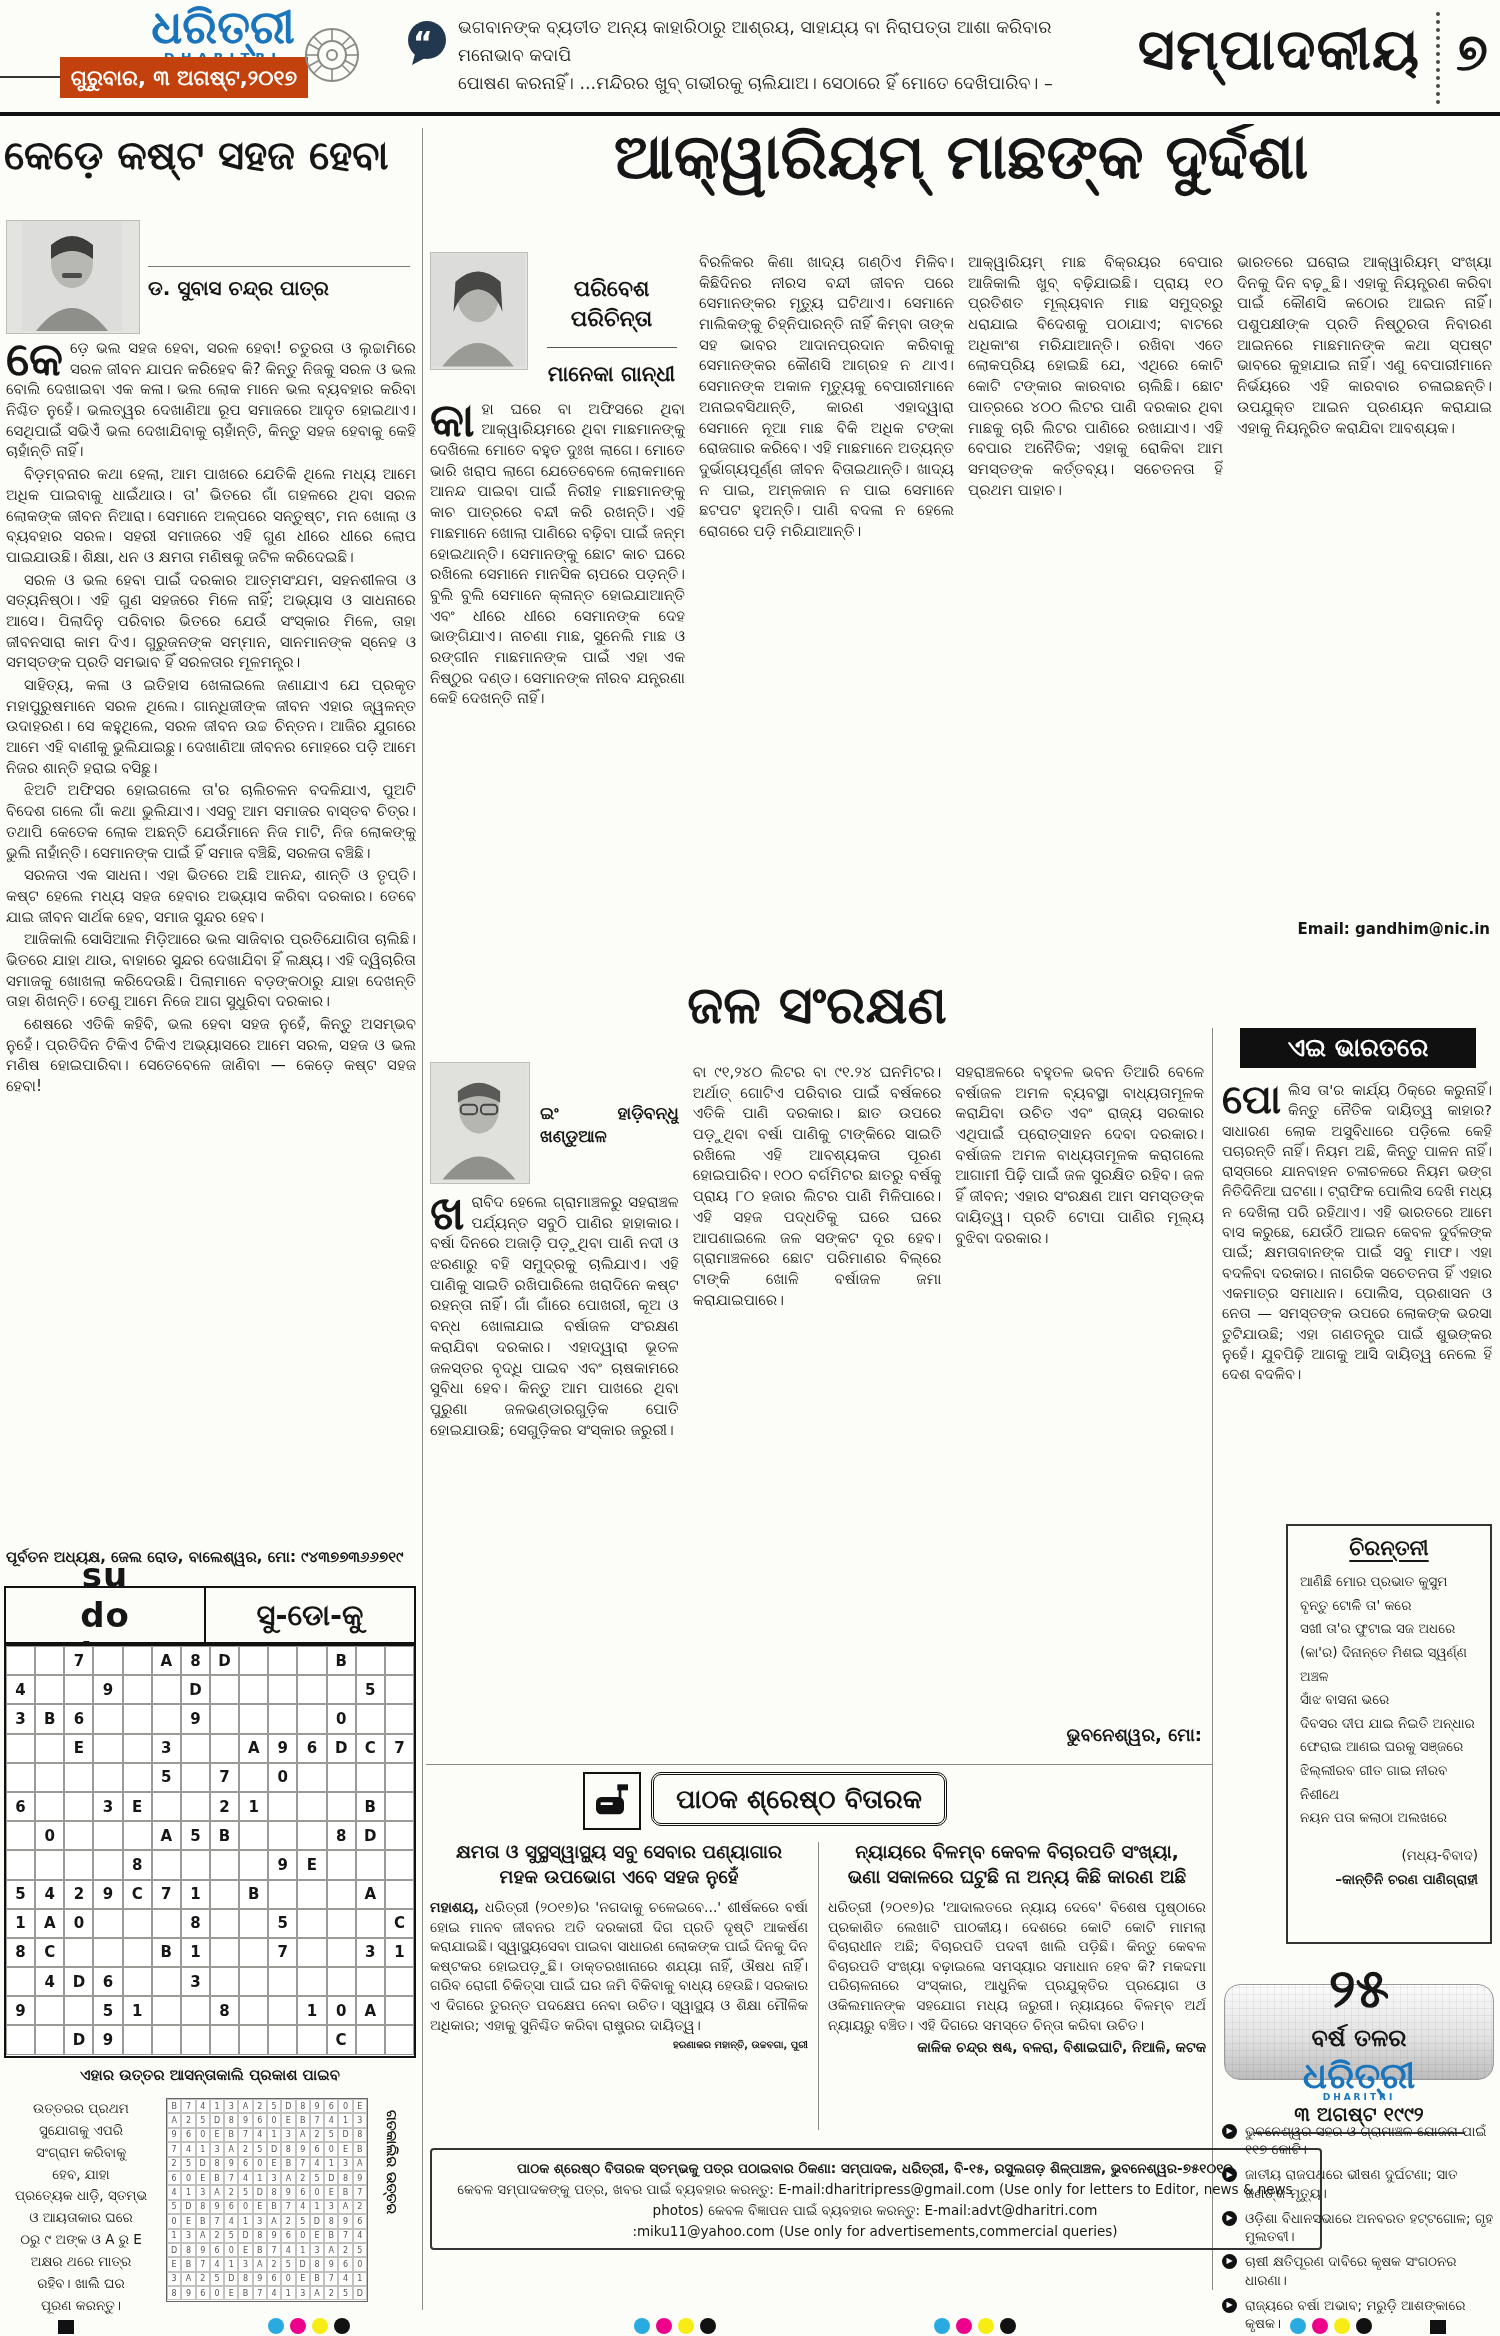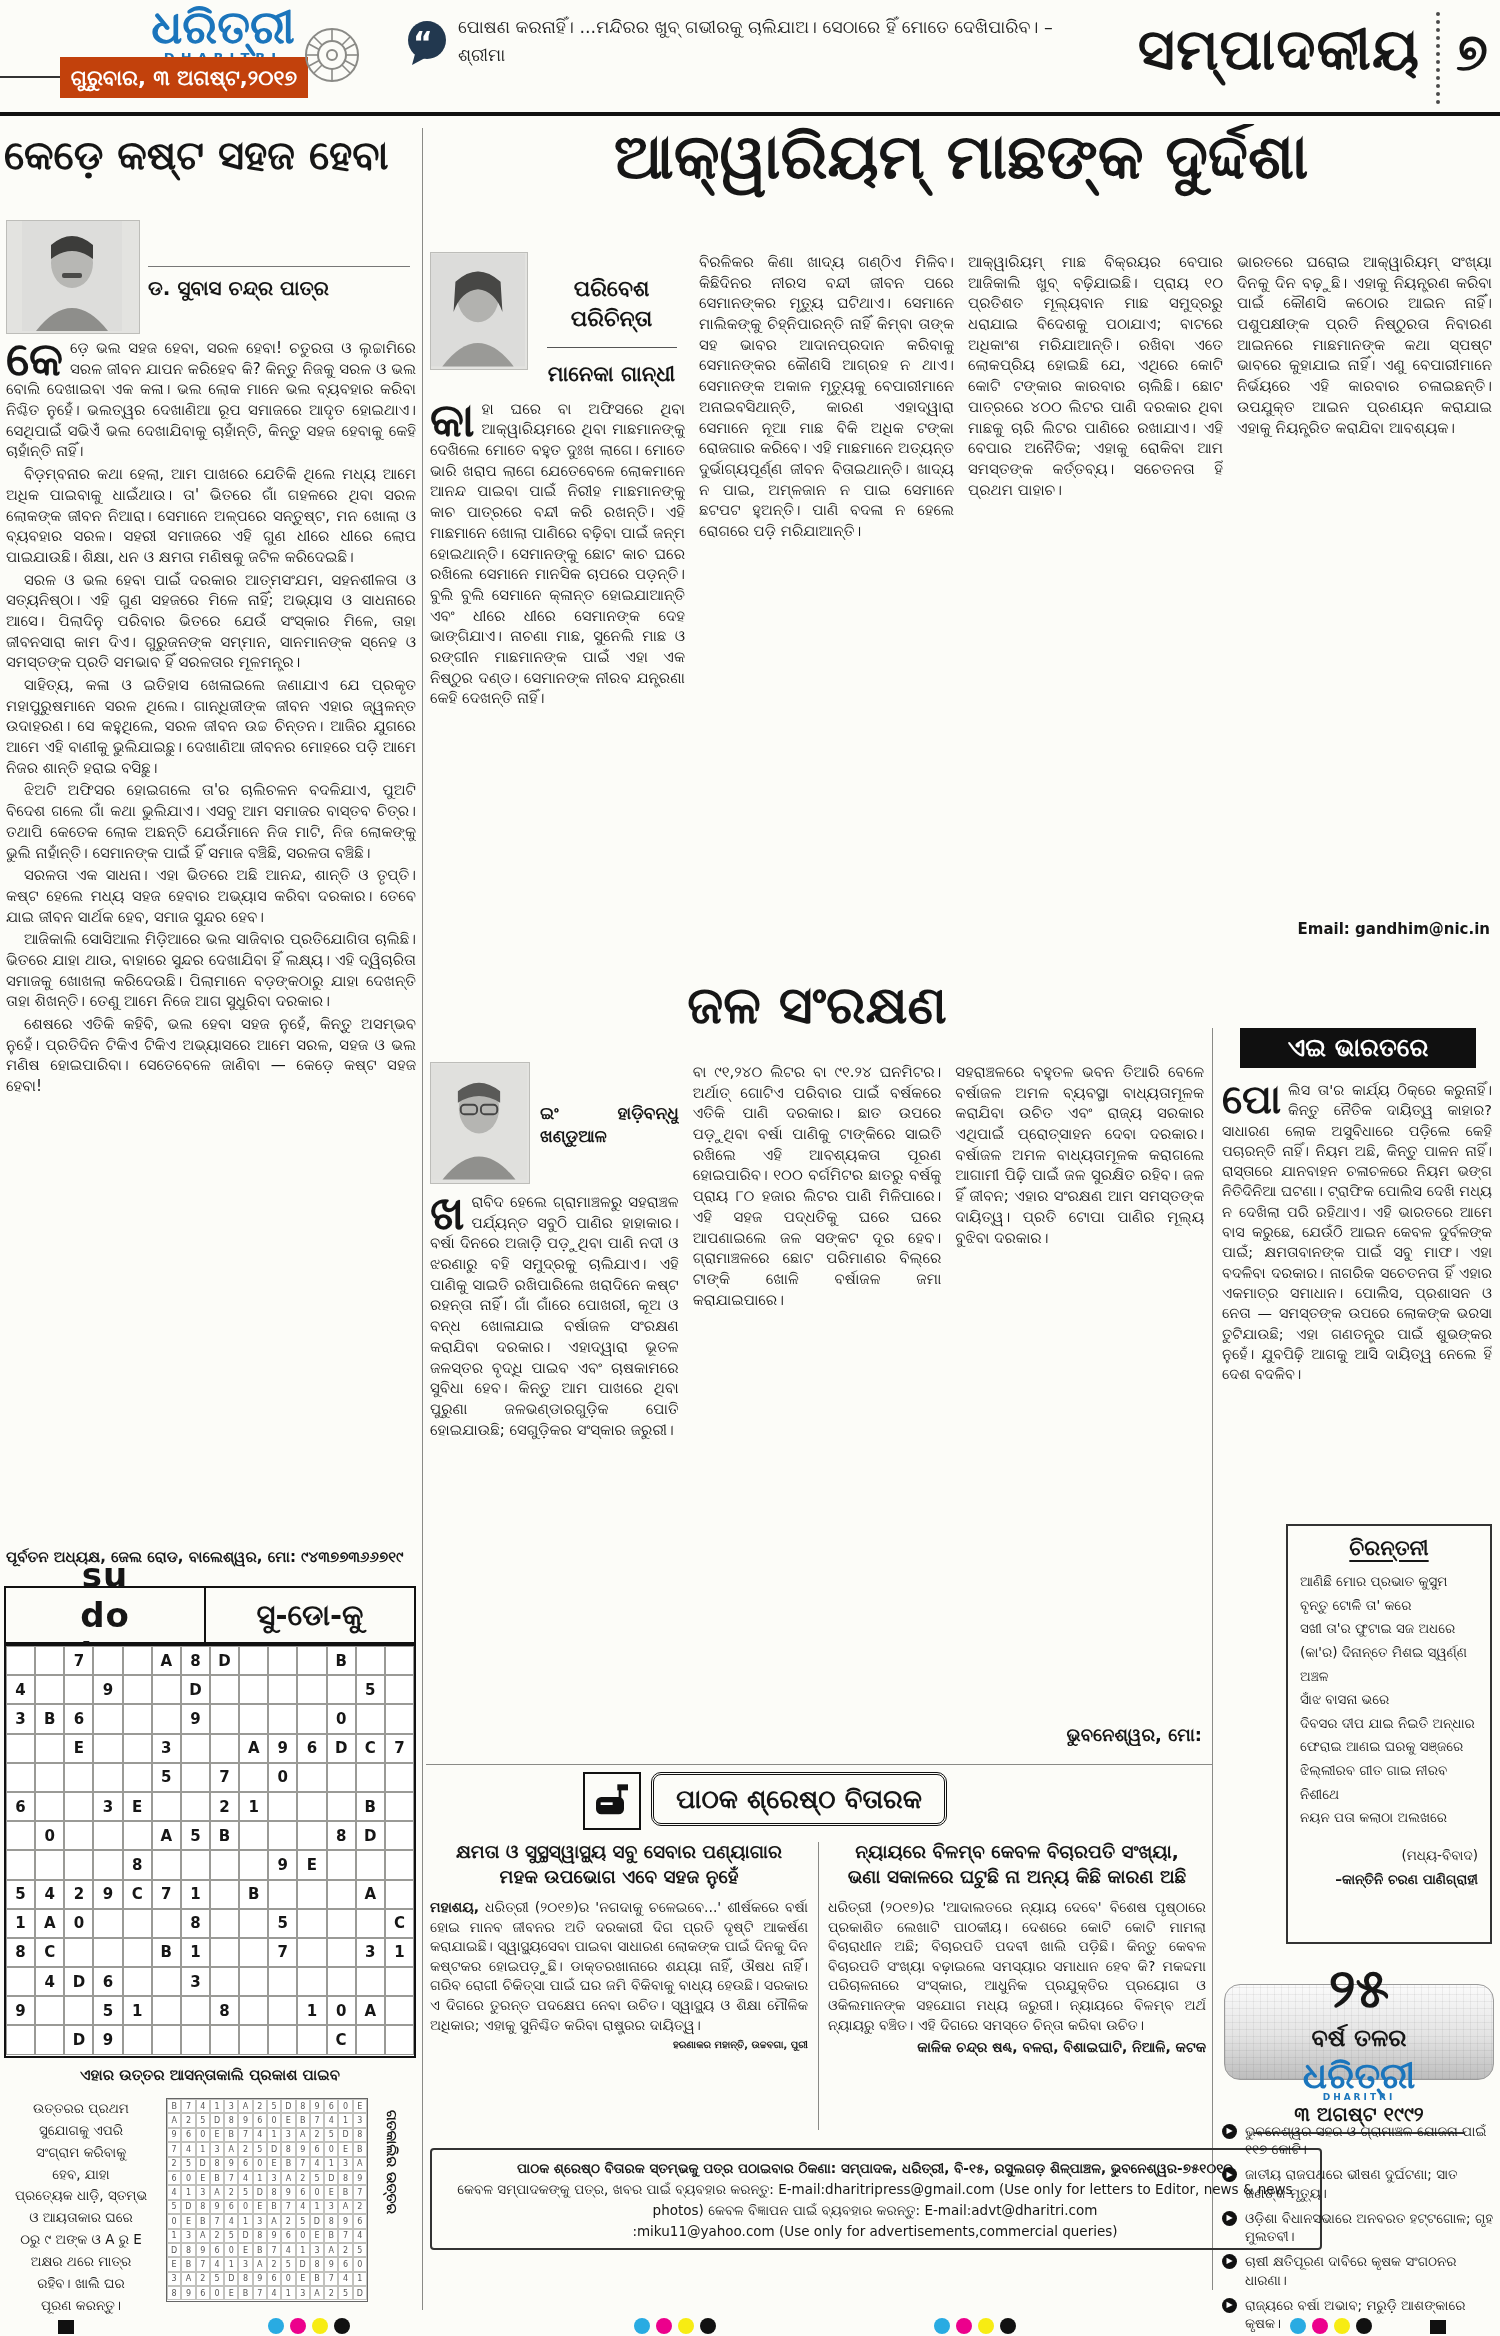--- a/index.html
+++ b/index.html
@@ -118,20 +118,21 @@
 
   <div class="abs" style="left:405px;top:20px;">
     <svg width="44" height="46" viewBox="0 0 44 46">
       <circle cx="22" cy="20" r="19" fill="#22384f"></circle>
       <path d="M10 34 L7 45 L20 38 Z" fill="#22384f"></path>
       <text x="8" y="33" font-size="30" font-weight="bold" fill="#ffffff" font-family="DejaVu Sans, sans-serif">“</text>
     </svg>
   </div>
 
   <div class="abs quote-text clip" style="left:458px;top:13px;width:600px;height:86px;">
+    <div>ଭଗବାନଙ୍କ ବ୍ୟତୀତ ଅନ୍ୟ କାହାରିଠାରୁ ଆଶ୍ରୟ, ସାହାଯ୍ୟ ବା ନିରାପତ୍ତା ଆଶା କରିବାର ମନୋଭାବ କଦାପି</div>
     <div>ପୋଷଣ କରନାହିଁ। ...ମନ୍ଦିରର ଖୁବ୍ ଗଭୀରକୁ ଚାଲିଯାଅ। ସେଠାରେ ହିଁ ମୋତେ ଦେଖିପାରିବ। –ଶ୍ରୀମା</div>
   </div>
 
   <div class="abs section-title rt" style="left:1120px;top:16px;width:300px;">ସମ୍ପାଦକୀୟ</div>
   <div class="abs dotted-v" style="left:1436px;top:12px;height:92px;"></div>
   <div class="abs page-no ctr" style="left:1446px;top:22px;width:52px;">୭</div>
 
   <div class="abs rule-h" style="left:0;top:112px;width:1500px;height:4px;"></div>
 
   <div class="abs hl-left clip" style="left:4px;top:134px;width:414px;height:78px;">କେଡ଼େ କଷ୍ଟ ସହଜ ହେବା</div>

